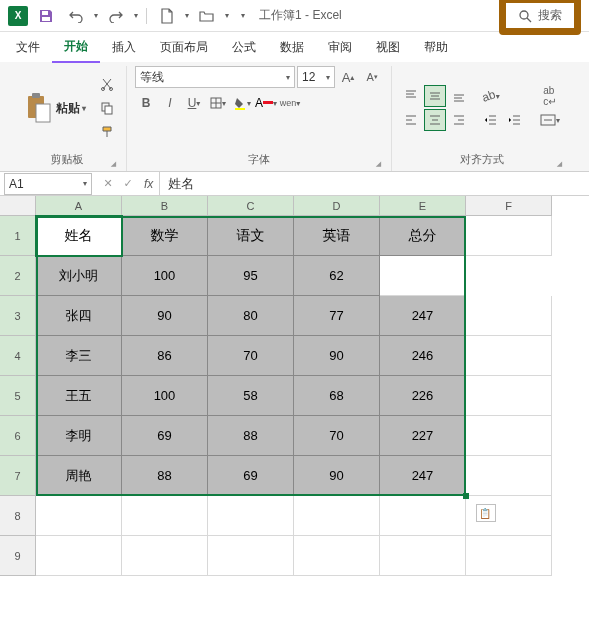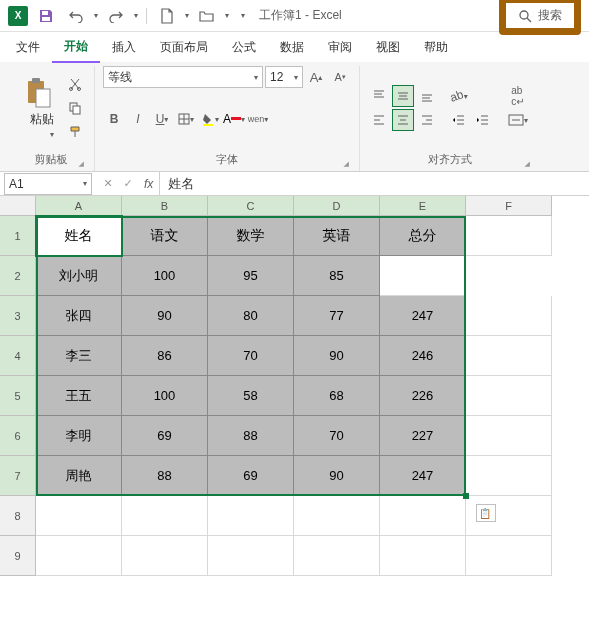--- a/index.html
+++ b/index.html
@@ -19,21 +19,21 @@
 .tab.active { color: #107c41; font-weight: 600; border-bottom: 2px solid #8b5cf6; }
 
 
 .ribbon { height: 110px; background: #f5f5f5; border-bottom: 1px solid #d0d0d0; display: flex; padding: 4px 8px 0; }
 .group { display: flex; flex-direction: column; align-items: center; padding: 0 8px; border-right: 1px solid #e0e0e0; }
 .group:last-child { border-right: none; }
 .group-body { flex: 1; display: flex; align-items: center; gap: 4px; }
 .group-label { font-size: 11px; color: #616161; padding: 2px 0 4px; width: 100%; text-align: center; position: relative; }
 .group-label::after { content: "◢"; font-size: 7px; position: absolute; right: 2px; bottom: 3px; color: #999; }
 
-.big-btn { display: flex; flex-direction: column; align-items: flex-end; gap: 2px; padding: 4px 6px; cursor: pointer; }
+.big-btn { display: flex; align-items: center; gap: 2px; padding: 4px 6px; cursor: pointer; font-weight: bold; }
 .big-btn .icon { width: 32px; height: 32px; display: flex; align-items: center; justify-content: center; }
 .mini-col { display: flex; flex-direction: column; gap: 2px; }
 .mini-btn { width: 22px; height: 22px; display: flex; align-items: center; justify-content: center; cursor: pointer; color: #616161; font-size: 12px; }
 
 .font-sel { display: flex; gap: 2px; margin-bottom: 4px; }
 .font-name { width: 160px; height: 22px; border: 1px solid #c0c0c0; background: #fff; padding: 0 4px; font-size: 12px; display: flex; align-items: center; justify-content: space-between; }
 .font-size { width: 38px; height: 22px; border: 1px solid #c0c0c0; background: #fff; padding: 0 4px; font-size: 12px; display: flex; align-items: center; justify-content: space-between; }
 .font-row { display: flex; gap: 2px; }
 .dd { font-size: 8px; color: #616161; }
 
@@ -165,21 +165,21 @@
               <path fill="#f4b942" stroke="#616161" d="M3 2h8v4H3z"></path>
               <path stroke="#616161" d="M7 6v6"></path>
             </svg>
           </div>
       </div>
     </div>
     <div class="group-label">剪贴板</div>
   </div>
 
   <div class="group">
-    <div class="group-body" style="flex-direction:column;align-items:flex-start;gap:16px;">
+    <div class="group-body" style="flex-direction:column;align-items:flex-start;gap:0;">
       <div class="font-sel">
         <div class="font-name">
             <span>等线</span>
             <span class="dd">▾</span>
           </div>
         <div class="font-size">
             <span>12</span>
             <span class="dd">▾</span>
           </div>
         <div class="mini-btn" style="font-size:13px">A<sup style="font-size:8px">▴</sup></div>
@@ -336,31 +336,31 @@
       <div class="row-h sel" style="height: 40px;">4</div>
       <div class="row-h sel" style="height: 40px;">5</div>
       <div class="row-h sel" style="height: 40px;">6</div>
       <div class="row-h sel" style="height: 40px;">7</div>
       <div class="row-h" style="height: 40px;">8</div>
       <div class="row-h" style="height: 40px;">9</div>
     </div>
   <div class="cells" id="cells">
       <div class="row">
         <div class="cell hdr active" style="width: 86px; height: 40px;">姓名</div>
+        <div class="cell hdr" style="width: 86px; height: 40px;">数学</div>
         <div class="cell hdr" style="width: 86px; height: 40px;">语文</div>
-        <div class="cell hdr" style="width: 86px; height: 40px;">数学</div>
         <div class="cell hdr" style="width: 86px; height: 40px;">英语</div>
         <div class="cell hdr" style="width: 86px; height: 40px;">总分</div>
         <div class="cell" style="width: 86px; height: 40px;"></div>
       </div>
       <div class="row">
         <div class="cell data" style="width: 86px; height: 40px;">刘小明</div>
         <div class="cell data" style="width: 86px; height: 40px;">100</div>
         <div class="cell data" style="width: 86px; height: 40px;">95</div>
-        <div class="cell data" style="width: 86px; height: 40px;">85</div>
+        <div class="cell data" style="width: 86px; height: 40px;">62</div>
         <div class="cell" style="width: 86px; height: 40px;"></div>
       </div>
       <div class="row">
         <div class="cell data" style="width: 86px; height: 40px;">张四</div>
         <div class="cell data" style="width: 86px; height: 40px;">90</div>
         <div class="cell data" style="width: 86px; height: 40px;">80</div>
         <div class="cell data" style="width: 86px; height: 40px;">77</div>
         <div class="cell data" style="width: 86px; height: 40px;">247</div>
         <div class="cell" style="width: 86px; height: 40px;"></div>
       </div>

